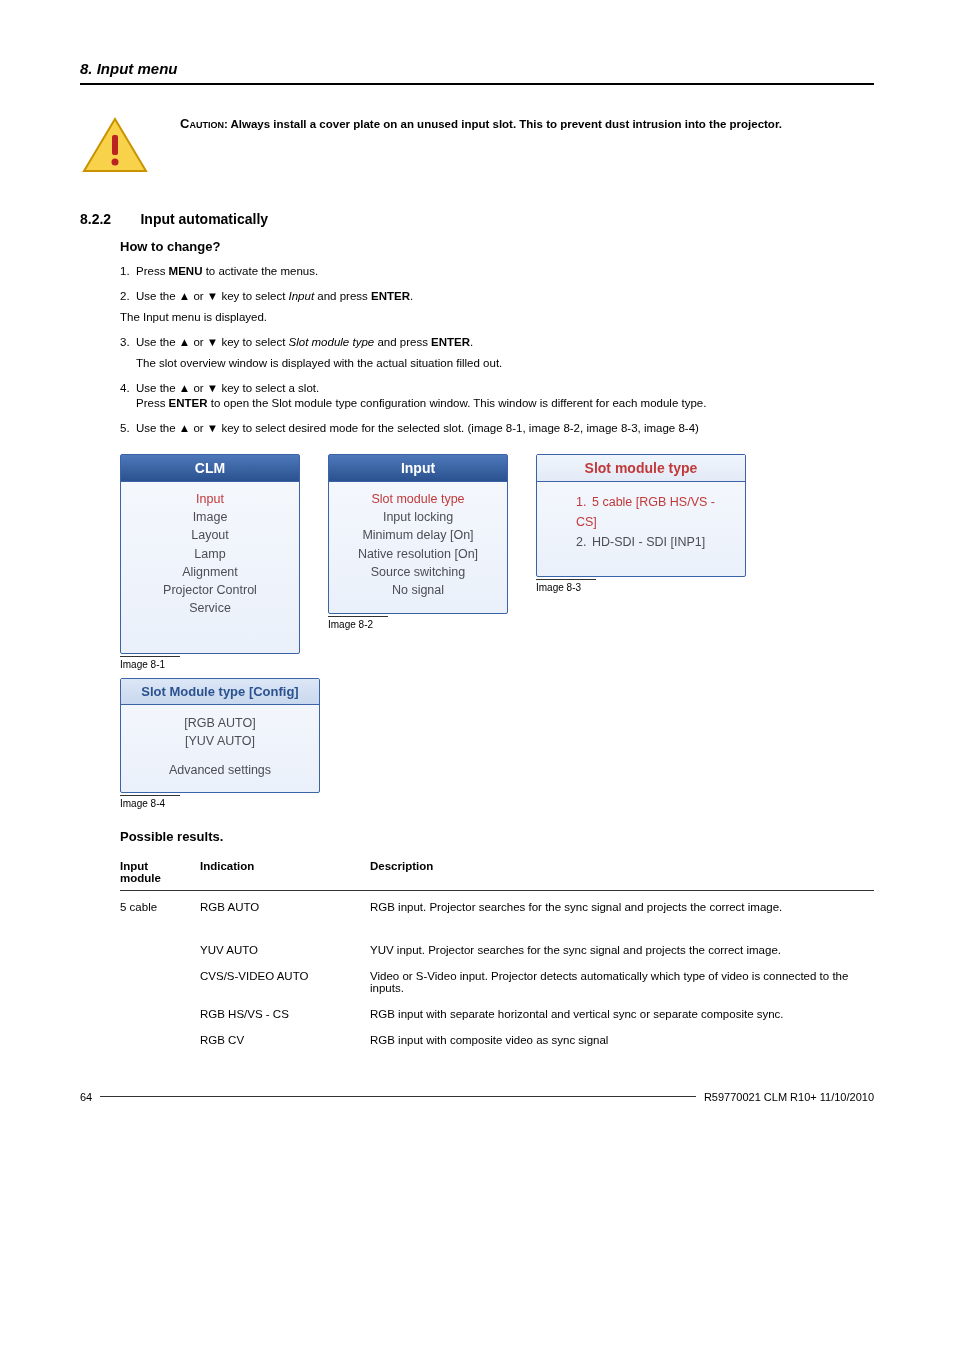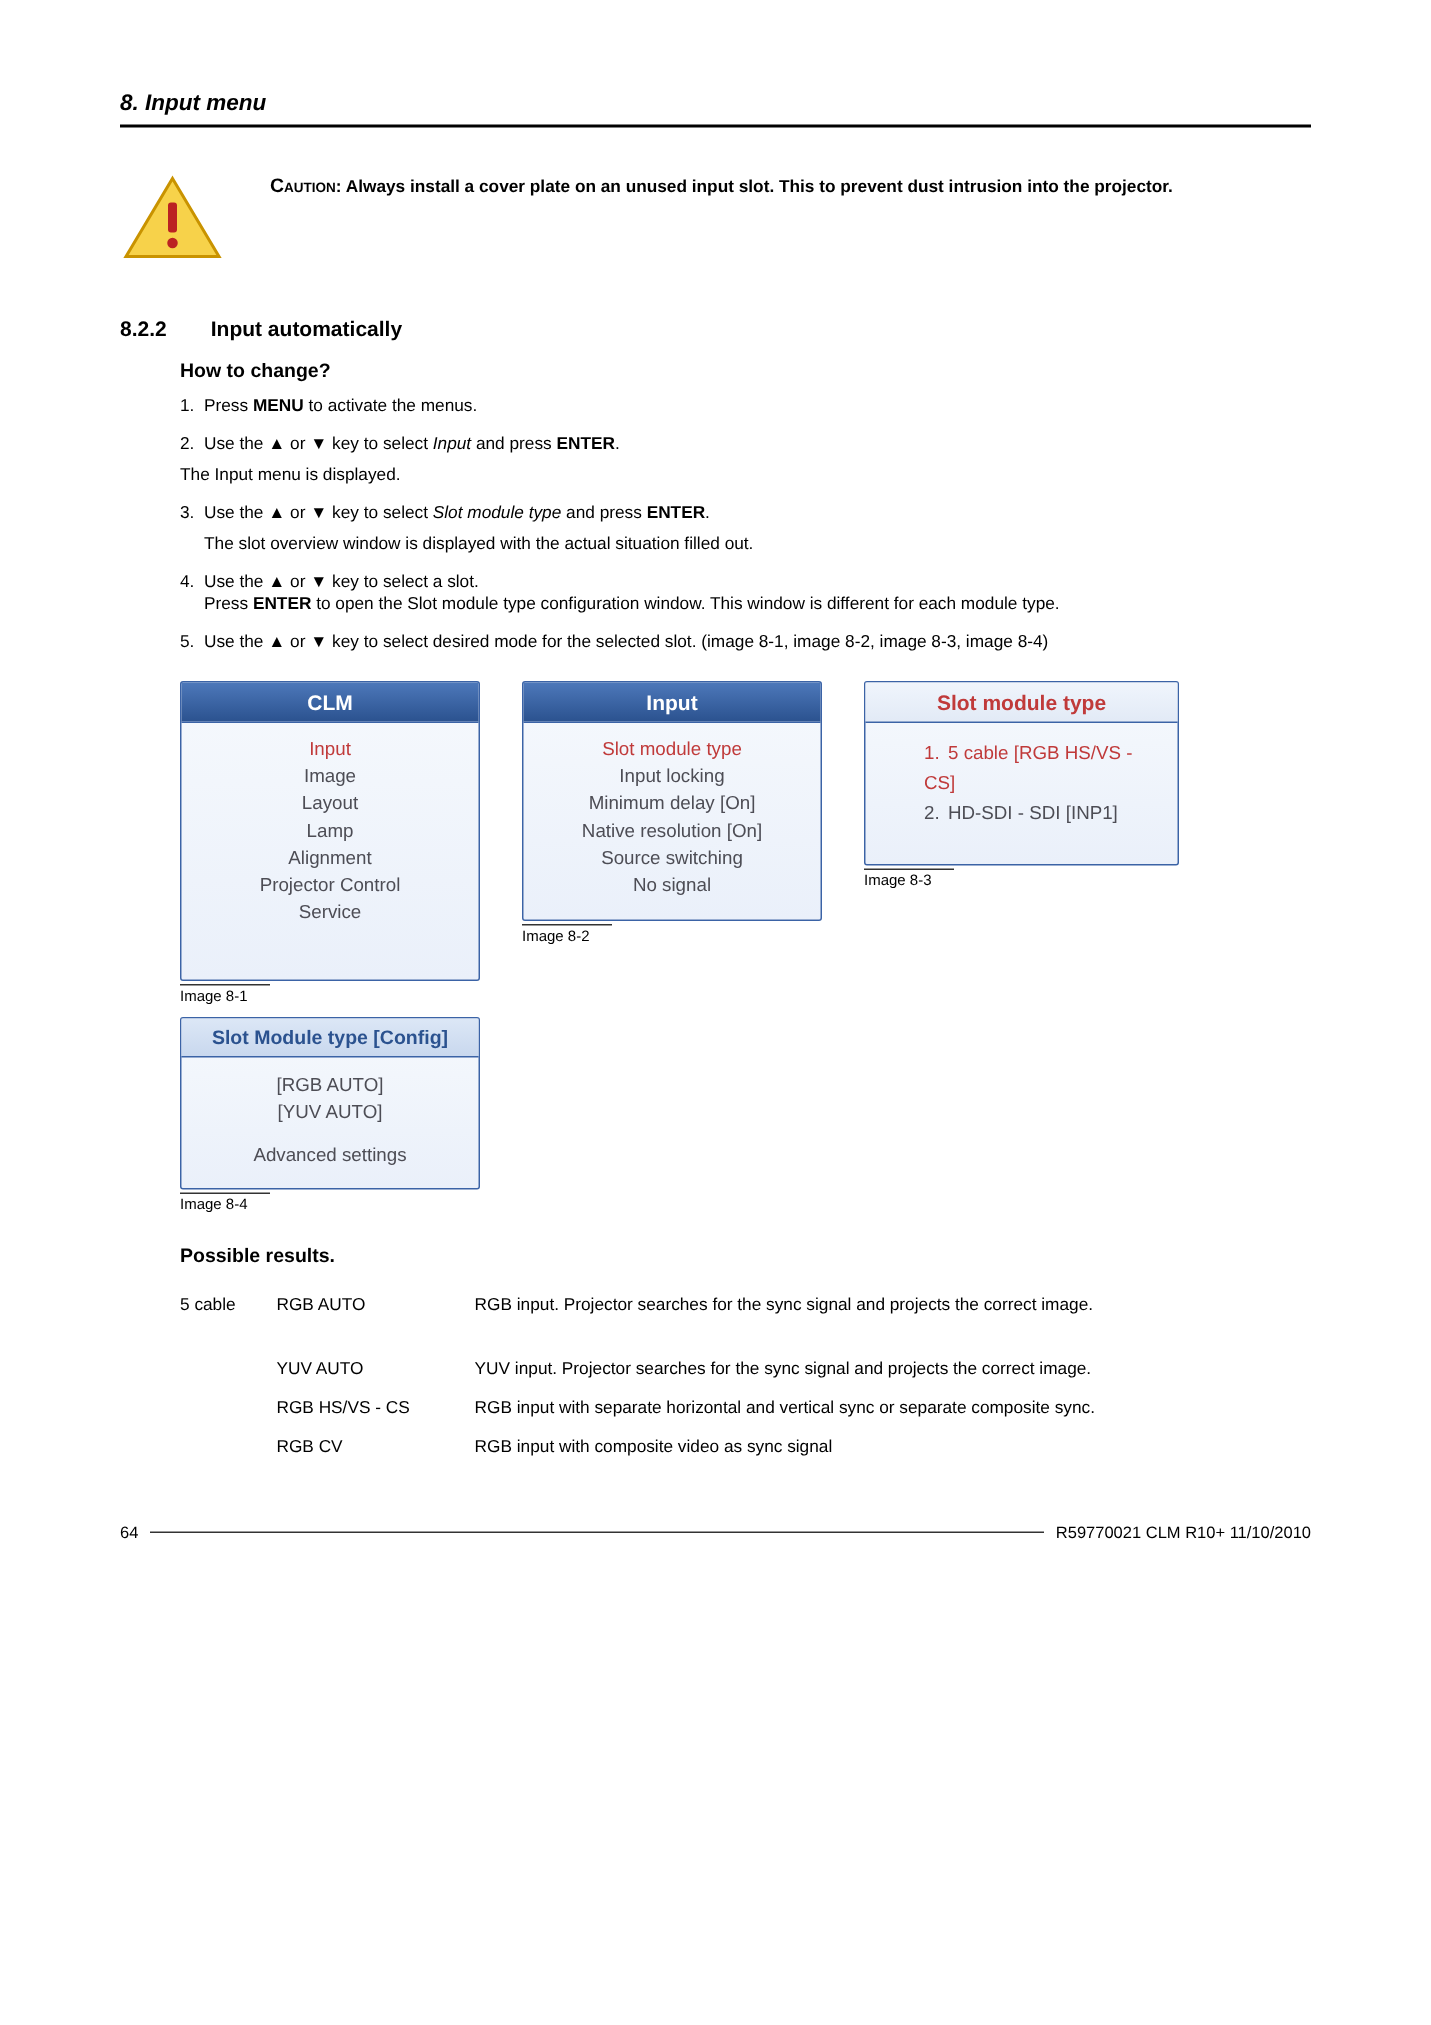--- a/index.html
+++ b/index.html
@@ -42,21 +42,21 @@
   .step .n { display: inline-block; width: 16px; }
 
   .menus-row {
     display: flex;
     gap: 28px;
     margin: 18px 0 8px 40px;
     align-items: flex-start;
   }
   .menu-col { display: flex; flex-direction: column; }
   .menu-box {
-    width: 200px;
+    width: 180px;
     border: 1px solid #3b63a6;
     background: linear-gradient(#f6f9fd, #eaf0fa);
     border-radius: 2px;
     font-family: Arial, sans-serif;
   }
   .menu-title {
     background: linear-gradient(#4d78ba, #2b528f);
     color: #fff;
     text-align: center;
     font-weight: bold;
@@ -202,32 +202,42 @@
       <div>Advanced settings</div>
     </div>
   </div>
   <div class="menu-caption">Image 8-4</div>
 </div>
 
 <div class="results-head">Possible results.</div>
 
 <table class="tbl">
   <tbody>
+      <tr class="th-row">
+    <th class="col-mod">Input module</th>
+    <th class="col-ind">Indication</th>
+    <th>Description</th>
+  </tr>
   <tr class="first-row">
     <td>5 cable</td>
     <td>RGB AUTO</td>
     <td>RGB input.  Projector searches for the sync signal and projects the correct image.</td>
   </tr>
   <tr>
     <td></td>
     <td>YUV AUTO</td>
     <td>YUV input.  Projector searches for the sync signal and projects the correct image.</td>
   </tr>
   <tr>
     <td></td>
+    <td>CVS/S-VIDEO AUTO</td>
+    <td>Video or S-Video input.  Projector detects automatically which type of video is connected to the inputs.</td>
+  </tr>
+  <tr>
+    <td></td>
     <td>RGB HS/VS - CS</td>
     <td>RGB input with separate horizontal and vertical sync or separate composite sync.</td>
   </tr>
   <tr>
     <td></td>
     <td>RGB CV</td>
     <td>RGB input with composite video as sync signal</td>
   </tr>
 </tbody>
   </table>

